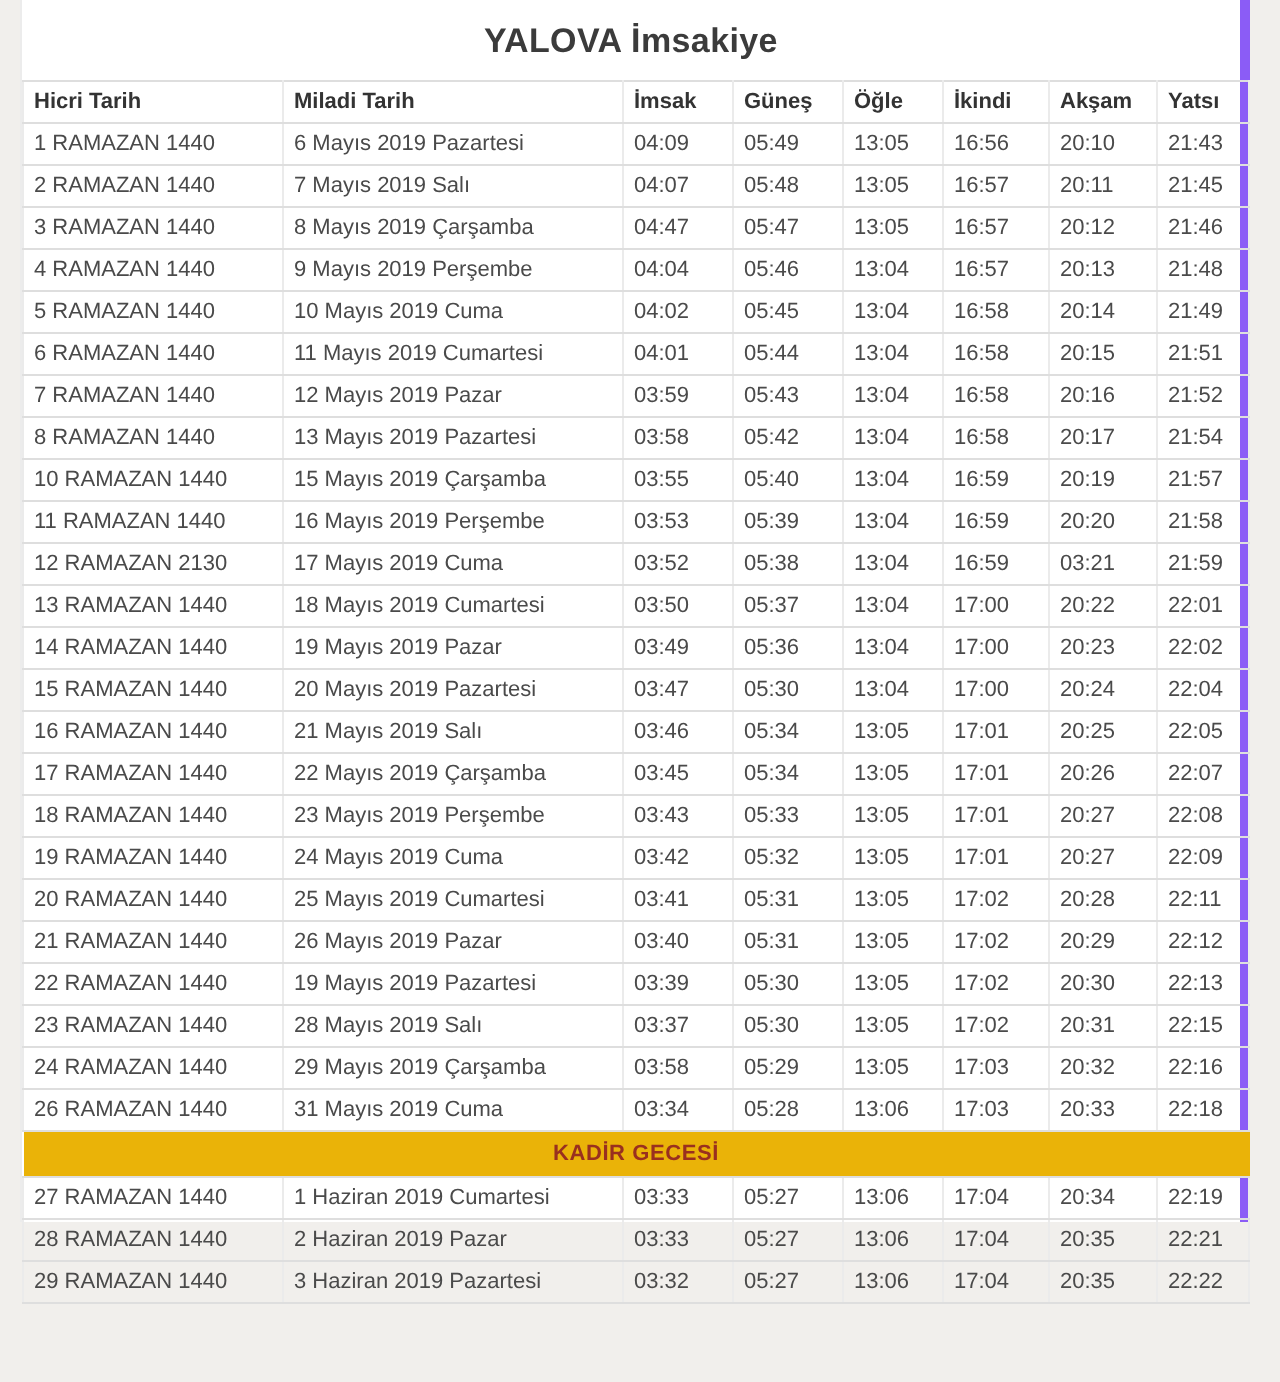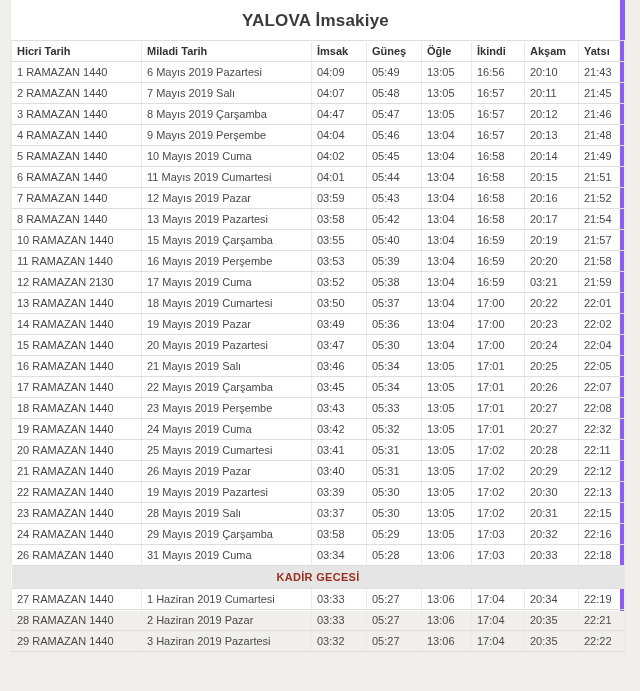--- a/index.html
+++ b/index.html
@@ -279,21 +279,21 @@
             <td>22:08</td>
           </tr>
           <tr>
             <td>19 RAMAZAN 1440</td>
             <td>24 Mayıs 2019 Cuma</td>
             <td>03:42</td>
             <td>05:32</td>
             <td>13:05</td>
             <td>17:01</td>
             <td>20:27</td>
-            <td>22:32</td>
+            <td>22:09</td>
           </tr>
           <tr>
             <td>20 RAMAZAN 1440</td>
             <td>25 Mayıs 2019 Cumartesi</td>
             <td>03:41</td>
             <td>05:31</td>
             <td>13:05</td>
             <td>17:02</td>
             <td>20:28</td>
             <td>22:11</td>
@@ -342,21 +342,21 @@
             <td>26 RAMAZAN 1440</td>
             <td>31 Mayıs 2019 Cuma</td>
             <td>03:34</td>
             <td>05:28</td>
             <td>13:06</td>
             <td>17:03</td>
             <td>20:33</td>
             <td>22:18</td>
           </tr>
           <tr>
-            <td colspan="8" class="banner" style="background: #e5e5e5; color: rgb(153, 48, 31);">KADİR GECESİ</td>
+            <td colspan="8" class="banner" style="background: #eab308; color: rgb(153, 48, 31);">KADİR GECESİ</td>
           </tr>
           <tr>
             <td>27 RAMAZAN 1440</td>
             <td>1 Haziran 2019 Cumartesi</td>
             <td>03:33</td>
             <td>05:27</td>
             <td>13:06</td>
             <td>17:04</td>
             <td>20:34</td>
             <td>22:19</td>

